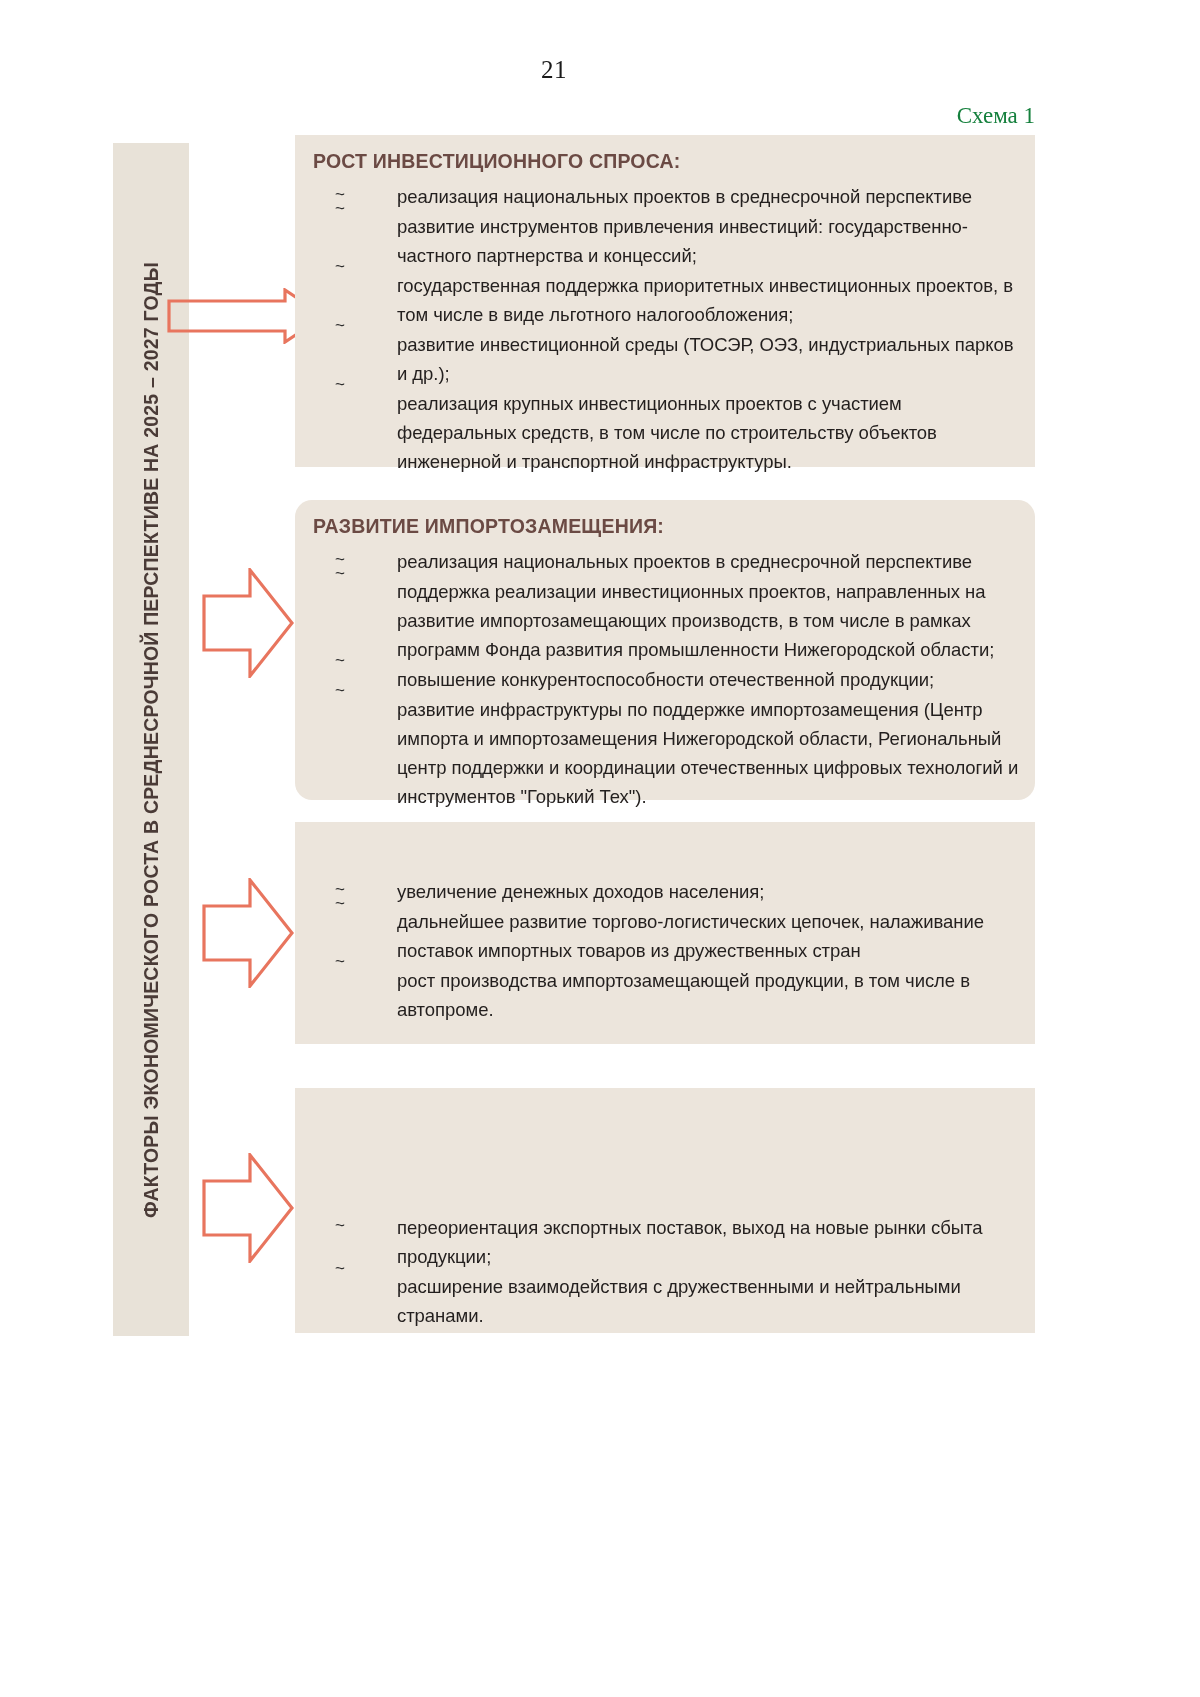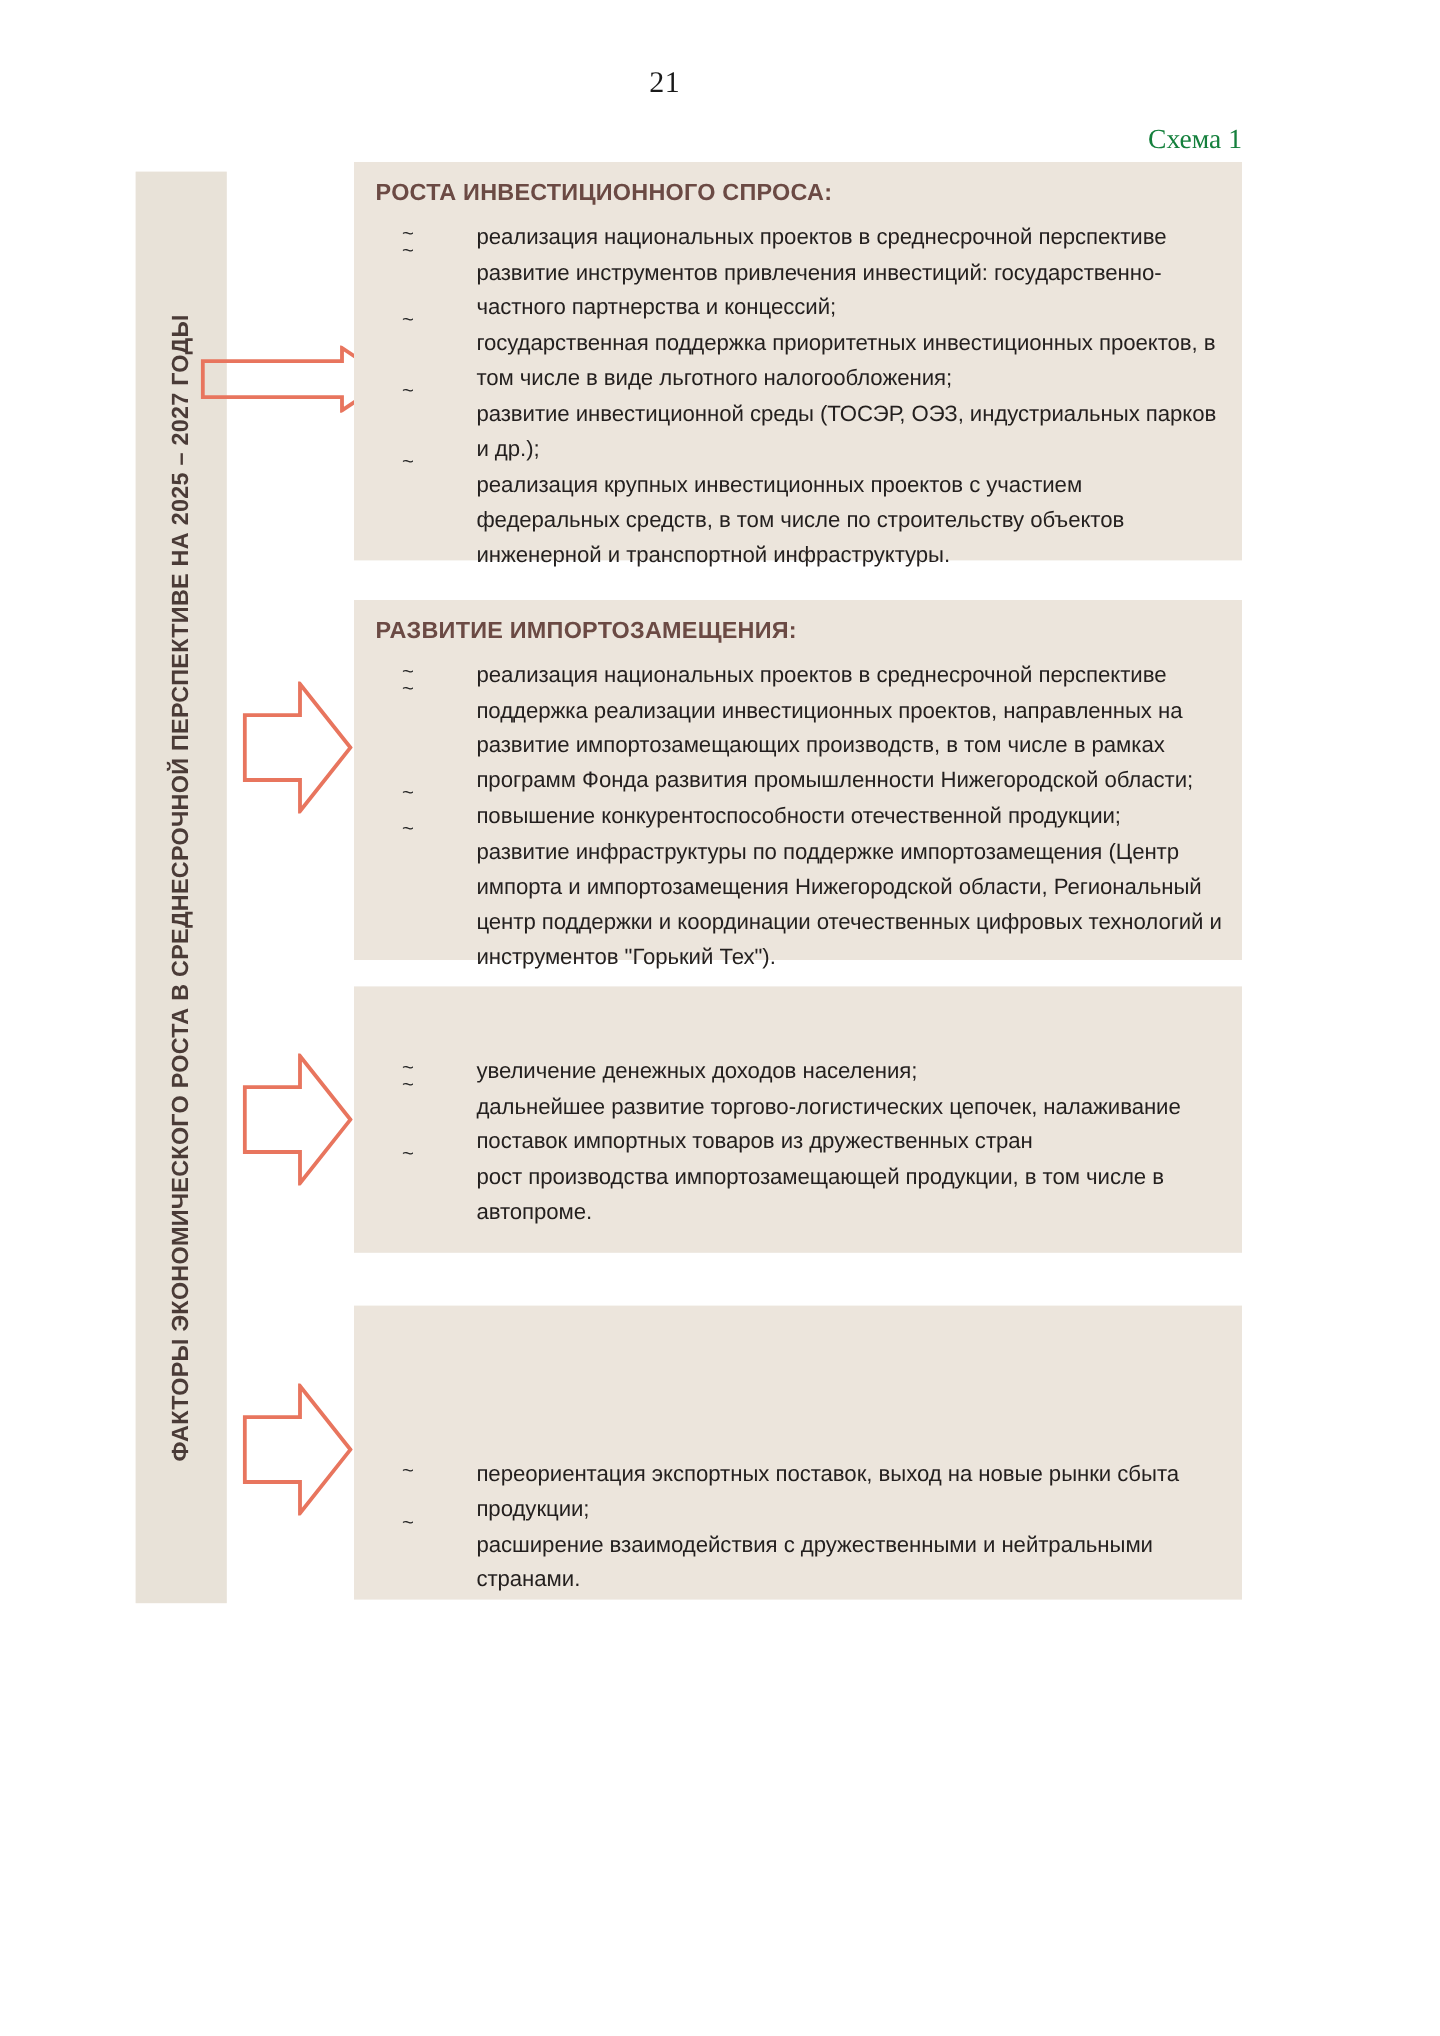--- a/index.html
+++ b/index.html
@@ -137,21 +137,21 @@
   </svg>
 </div>
 
 <div class="arrow" style="left:202px; top:1153px;">
   <svg width="92" height="110" viewBox="0 0 92 110">
     <polygon points="2,28 48,28 48,2 90,55 48,108 48,82 2,82" fill="none" stroke="#e8755e" stroke-width="3.2" stroke-linejoin="miter"></polygon>
   </svg>
 </div>
 
 <div class="block" style="top:135px; height:332px;">
-  <div class="block-title" style="top:15px;">РОСТА ИНВЕСТИЦИОННОГО СПРОСА:</div>
+  <div class="block-title" style="top:15px;">РОСТ ИНВЕСТИЦИОННОГО СПРОСА:</div>
   <div class="bullets" style="top:46px;">
     <div class="bullet-row">
       <span class="tilde" style="top:4px;">~</span>
       <p class="bullet-text">реализация национальных проектов в среднесрочной перспективе</p>
     </div>
     <div class="bullet-row">
       <span class="tilde" style="top:-12px;">~</span>
       <p class="bullet-text">развитие инструментов привлечения инвестиций: государственно-частного партнерства и концессий;</p>
     </div>
     <div class="bullet-row">
@@ -162,21 +162,21 @@
       <span class="tilde" style="top:-13px;">~</span>
       <p class="bullet-text">развитие инвестиционной среды (ТОСЭР, ОЭЗ, индустриальных парков и др.);</p>
     </div>
     <div class="bullet-row">
       <span class="tilde" style="top:-13px;">~</span>
       <p class="bullet-text">реализация крупных инвестиционных проектов с участием федеральных средств, в том числе по строительству объектов инженерной и транспортной инфраструктуры.</p>
     </div>
   </div>
 </div>
 
-<div class="block" style="top:500px; height:300px;">
+<div class="block" style="top:500px; height:300px;border-radius:17px;">
   <div class="block-title" style="top:15px;">РАЗВИТИЕ ИМПОРТОЗАМЕЩЕНИЯ:</div>
   <div class="bullets" style="top:46px;">
     <div class="bullet-row">
       <span class="tilde" style="top:4px;">~</span>
       <p class="bullet-text">реализация национальных проектов в среднесрочной перспективе</p>
     </div>
     <div class="bullet-row">
       <span class="tilde" style="top:-12px;">~</span>
       <p class="bullet-text">поддержка реализации инвестиционных проектов, направленных на развитие импортозамещающих производств, в том числе в рамках программ Фонда развития промышленности Нижегородской области;</p>
     </div>

